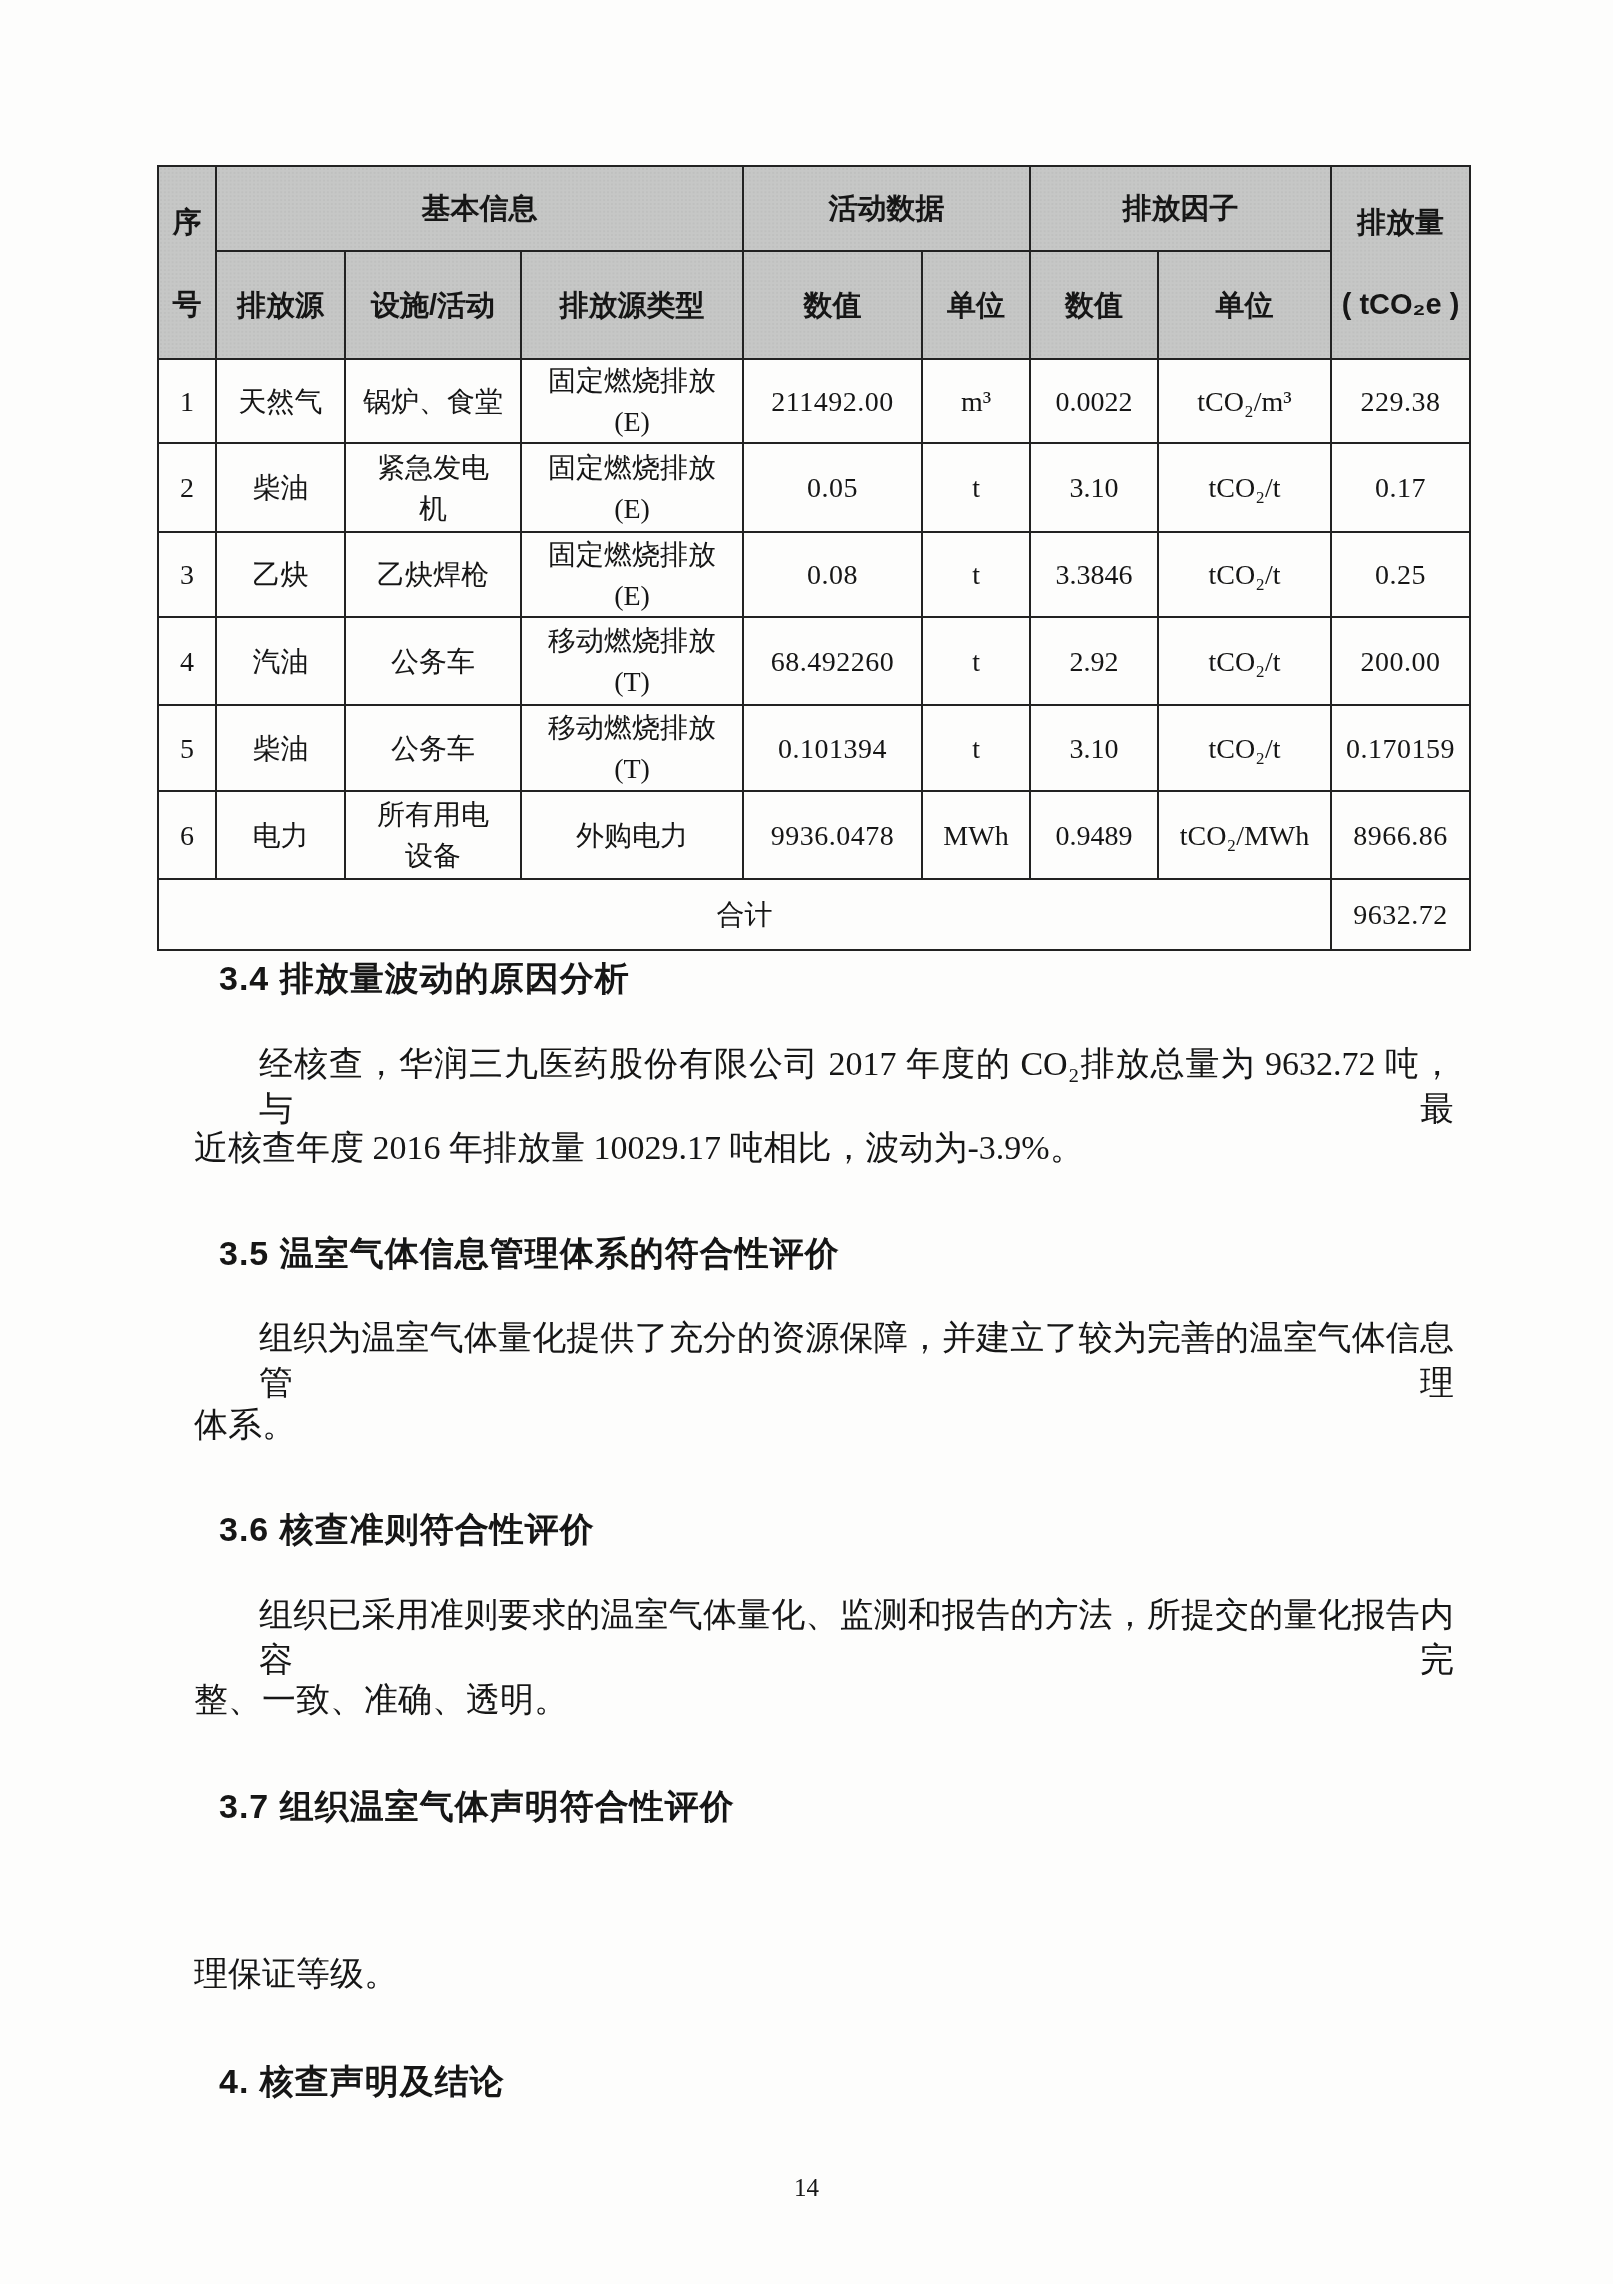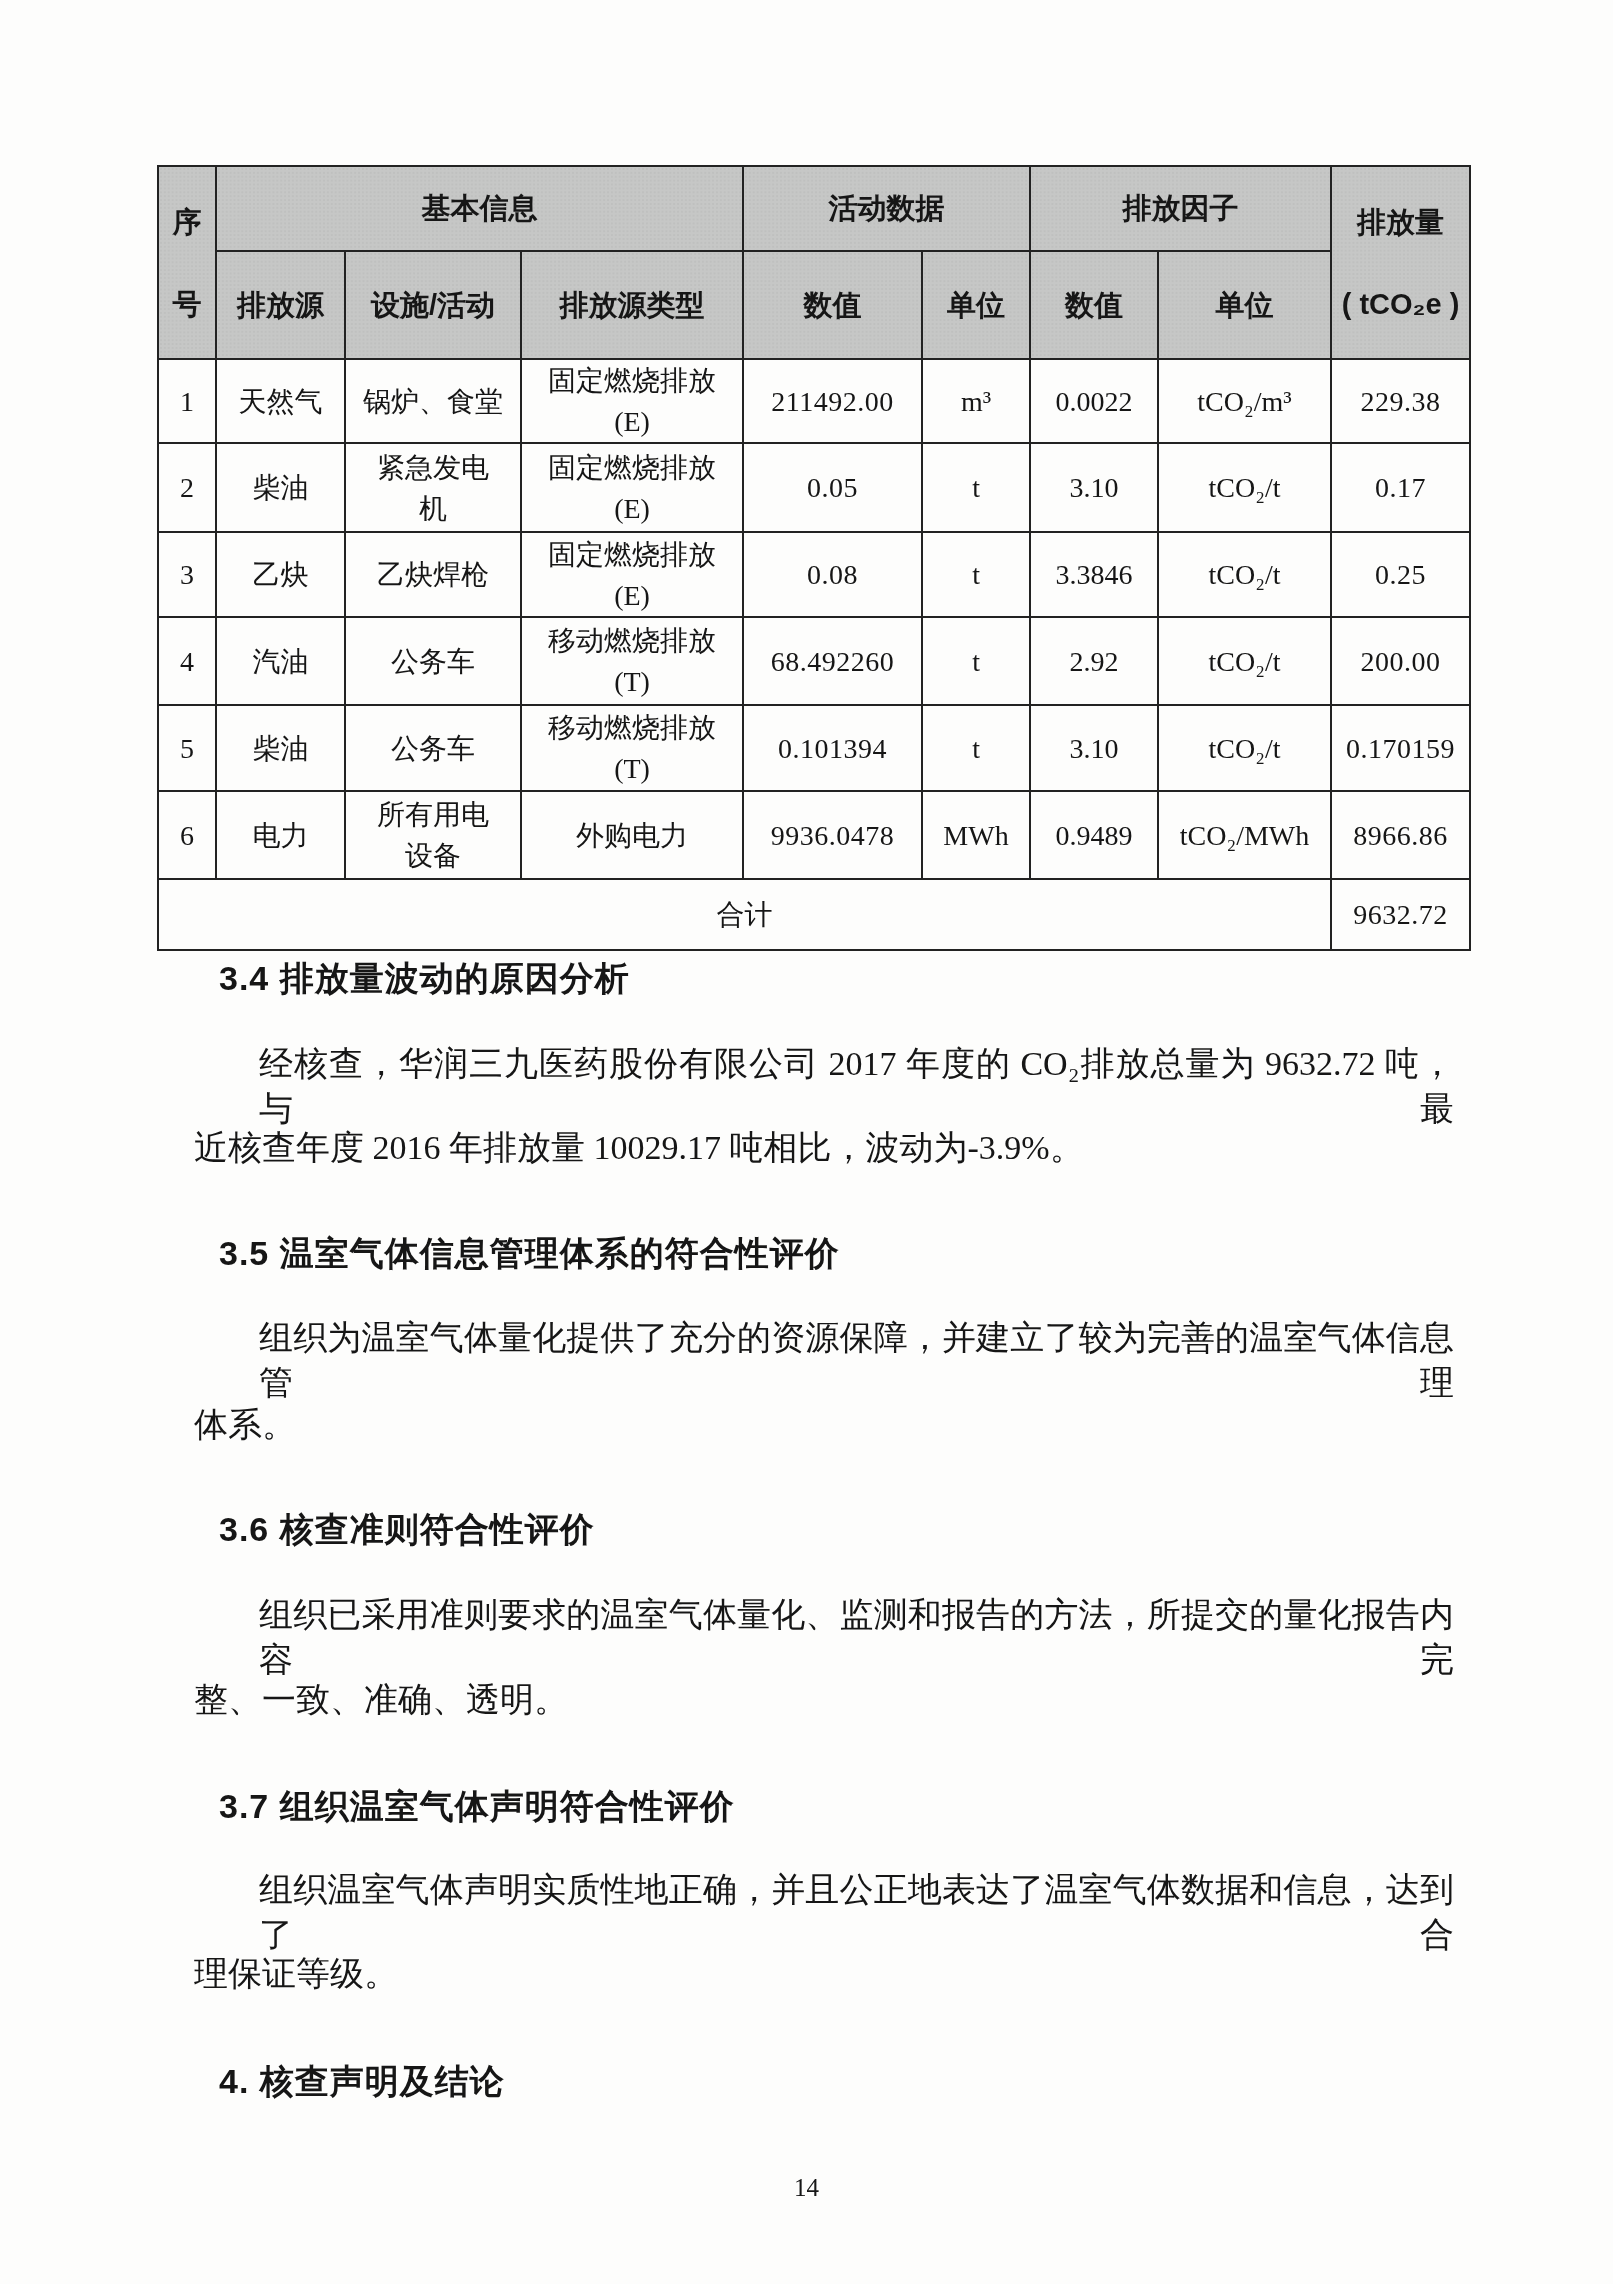--- a/index.html
+++ b/index.html
@@ -204,21 +204,20 @@
 
   <div class="textline heading" style="top:1231px">3.5 温室气体信息管理体系的符合性评价</div>
   <div class="textline para indent fill" style="top:1315px">组织为温室气体量化提供了充分的资源保障，并建立了较为完善的温室气体信息管理</div>
   <div class="textline para" style="top:1402px">体系。</div>
 
   <div class="textline heading" style="top:1507px">3.6 核查准则符合性评价</div>
   <div class="textline para indent fill" style="top:1592px">组织已采用准则要求的温室气体量化、监测和报告的方法，所提交的量化报告内容完</div>
   <div class="textline para" style="top:1677px">整、一致、准确、透明。</div>
 
   <div class="textline heading" style="top:1784px">3.7 组织温室气体声明符合性评价</div>
-  <div class="textline para indent fill" style="top:1867px">组织温室气体声明实质性地正确，并且公正地表达了温室气体数据和信息，达到了合</div>
   <div class="textline para" style="top:1951px">理保证等级。</div>
 
   <div class="textline heading" style="top:2059px">4. 核查声明及结论</div>
 
   <div class="page-number">14</div>
 
 </div>
 
 
 </body></html>

